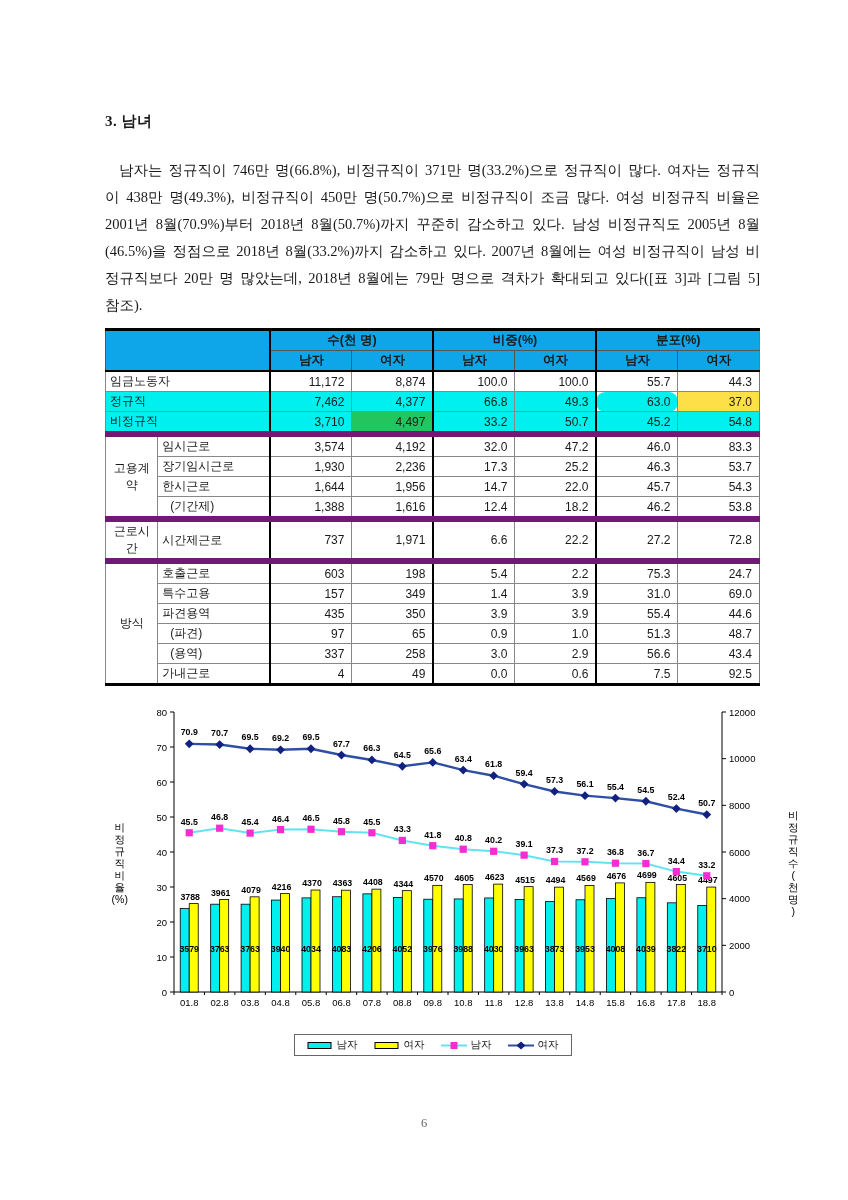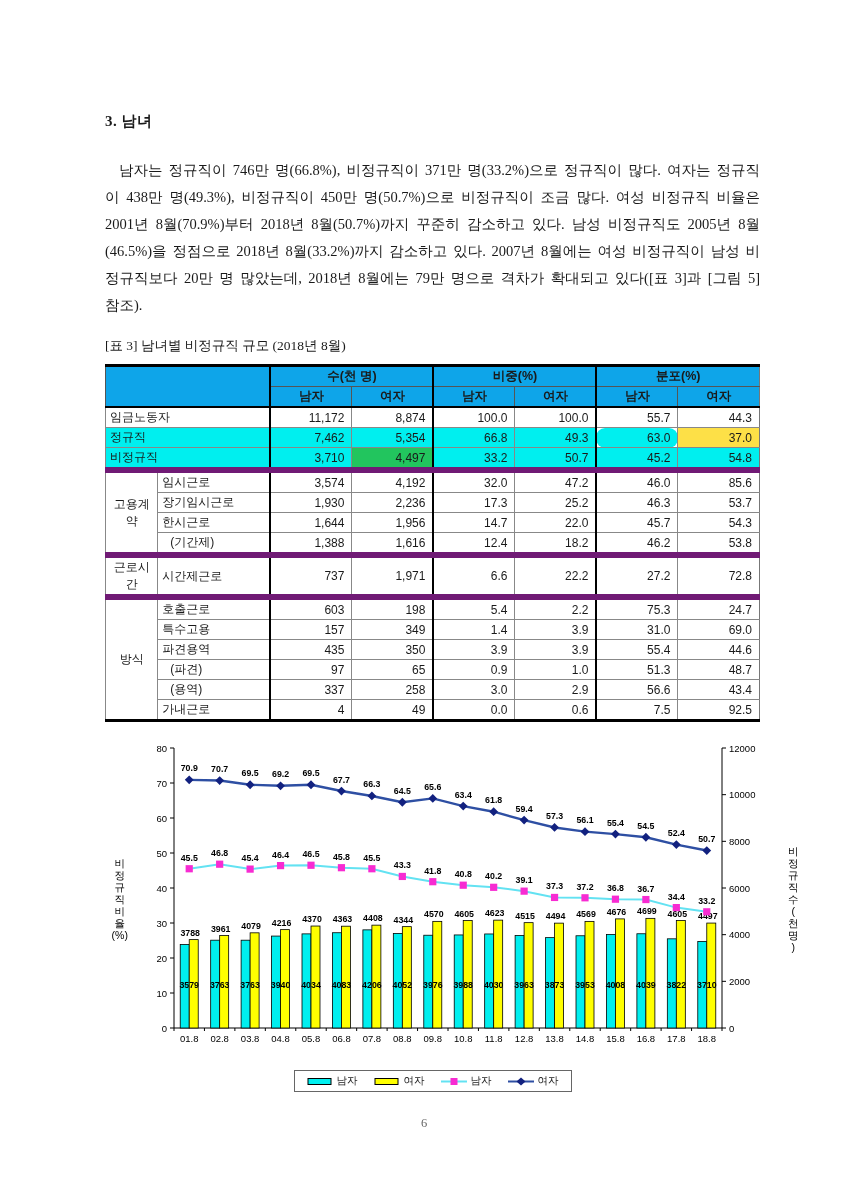--- a/index.html
+++ b/index.html
@@ -36,21 +36,20 @@
   .pageno{position:absolute;left:0;right:0;top:1116px;text-align:center;font-size:12.5px;color:#666;}
   svg text{font-family:"Liberation Sans","DejaVu Sans",sans-serif;}
 </style>
 </head>
 <body>
 
 <div class="page">
   <div class="content">
     <div class="heading">3. 남녀</div>
     <div class="para">남자는 정규직이 746만 명(66.8%), 비정규직이 371만 명(33.2%)으로 정규직이 많다. 여자는 정규직이 438만 명(49.3%), 비정규직이 450만 명(50.7%)으로 비정규직이 조금 많다. 여성 비정규직 비율은 2001년 8월(70.9%)부터 2018년 8월(50.7%)까지 꾸준히 감소하고 있다. 남성 비정규직도 2005년 8월(46.5%)을 정점으로 2018년 8월(33.2%)까지 감소하고 있다. 2007년 8월에는 여성 비정규직이 남성 비정규직보다 20만 명 많았는데, 2018년 8월에는 79만 명으로 격차가 확대되고 있다([표 3]과 [그림 5] 참조).</div>
-    <div class="tbl-title">[표 3] 남녀별 비정규직 규모 (2018년 8월)</div>
 
     <table class="data">
       <colgroup>
         <col style="width:52px">
           <col style="width:112px">
         <col style="width:81px">
           <col style="width:81px">
           <col style="width:81px">
         <col style="width:81px">
           <col style="width:81px">
@@ -78,21 +77,21 @@
             <td class="num gsep">11,172</td>
             <td class="num">8,874</td>
             <td class="num gsep">100.0</td>
             <td class="num">100.0</td>
             <td class="num gsep">55.7</td>
             <td class="num">44.3</td>
           </tr>
           <tr>
             <td colspan="2" class="lab" style="background: rgb(0, 239, 239);">정규직</td>
             <td class="num gsep" style="background: rgb(0, 239, 239);">7,462</td>
-            <td class="num" style="background: rgb(0, 239, 239);">5,354</td>
+            <td class="num" style="background: rgb(0, 239, 239);">4,377</td>
             <td class="num gsep" style="background: rgb(0, 239, 239);">66.8</td>
             <td class="num" style="background: rgb(0, 239, 239);">49.3</td>
             <td class="num gsep" style="background: rgb(0, 239, 239); border-radius: 9px;">63.0</td>
             <td class="num" style="background: #fde047;">37.0</td>
           </tr>
           <tr>
             <td colspan="2" class="lab" style="background: rgb(0, 239, 239);">비정규직</td>
             <td class="num gsep" style="background: rgb(0, 239, 239);">3,710</td>
             <td class="num" style="background: #22c55e;">4,497</td>
             <td class="num gsep" style="background: rgb(0, 239, 239);">33.2</td>
@@ -101,21 +100,21 @@
             <td class="num" style="background: rgb(0, 239, 239);">54.8</td>
           </tr>
           <tr class="sect">
             <td rowspan="4" class="grp">고용계약</td>
             <td class="lab">임시근로</td>
             <td class="num gsep">3,574</td>
             <td class="num">4,192</td>
             <td class="num gsep">32.0</td>
             <td class="num">47.2</td>
             <td class="num gsep">46.0</td>
-            <td class="num">85.6</td>
+            <td class="num">83.3</td>
           </tr>
           <tr>
             <td class="lab">장기임시근로</td>
             <td class="num gsep">1,930</td>
             <td class="num">2,236</td>
             <td class="num gsep">17.3</td>
             <td class="num">25.2</td>
             <td class="num gsep">46.3</td>
             <td class="num">53.7</td>
           </tr>

